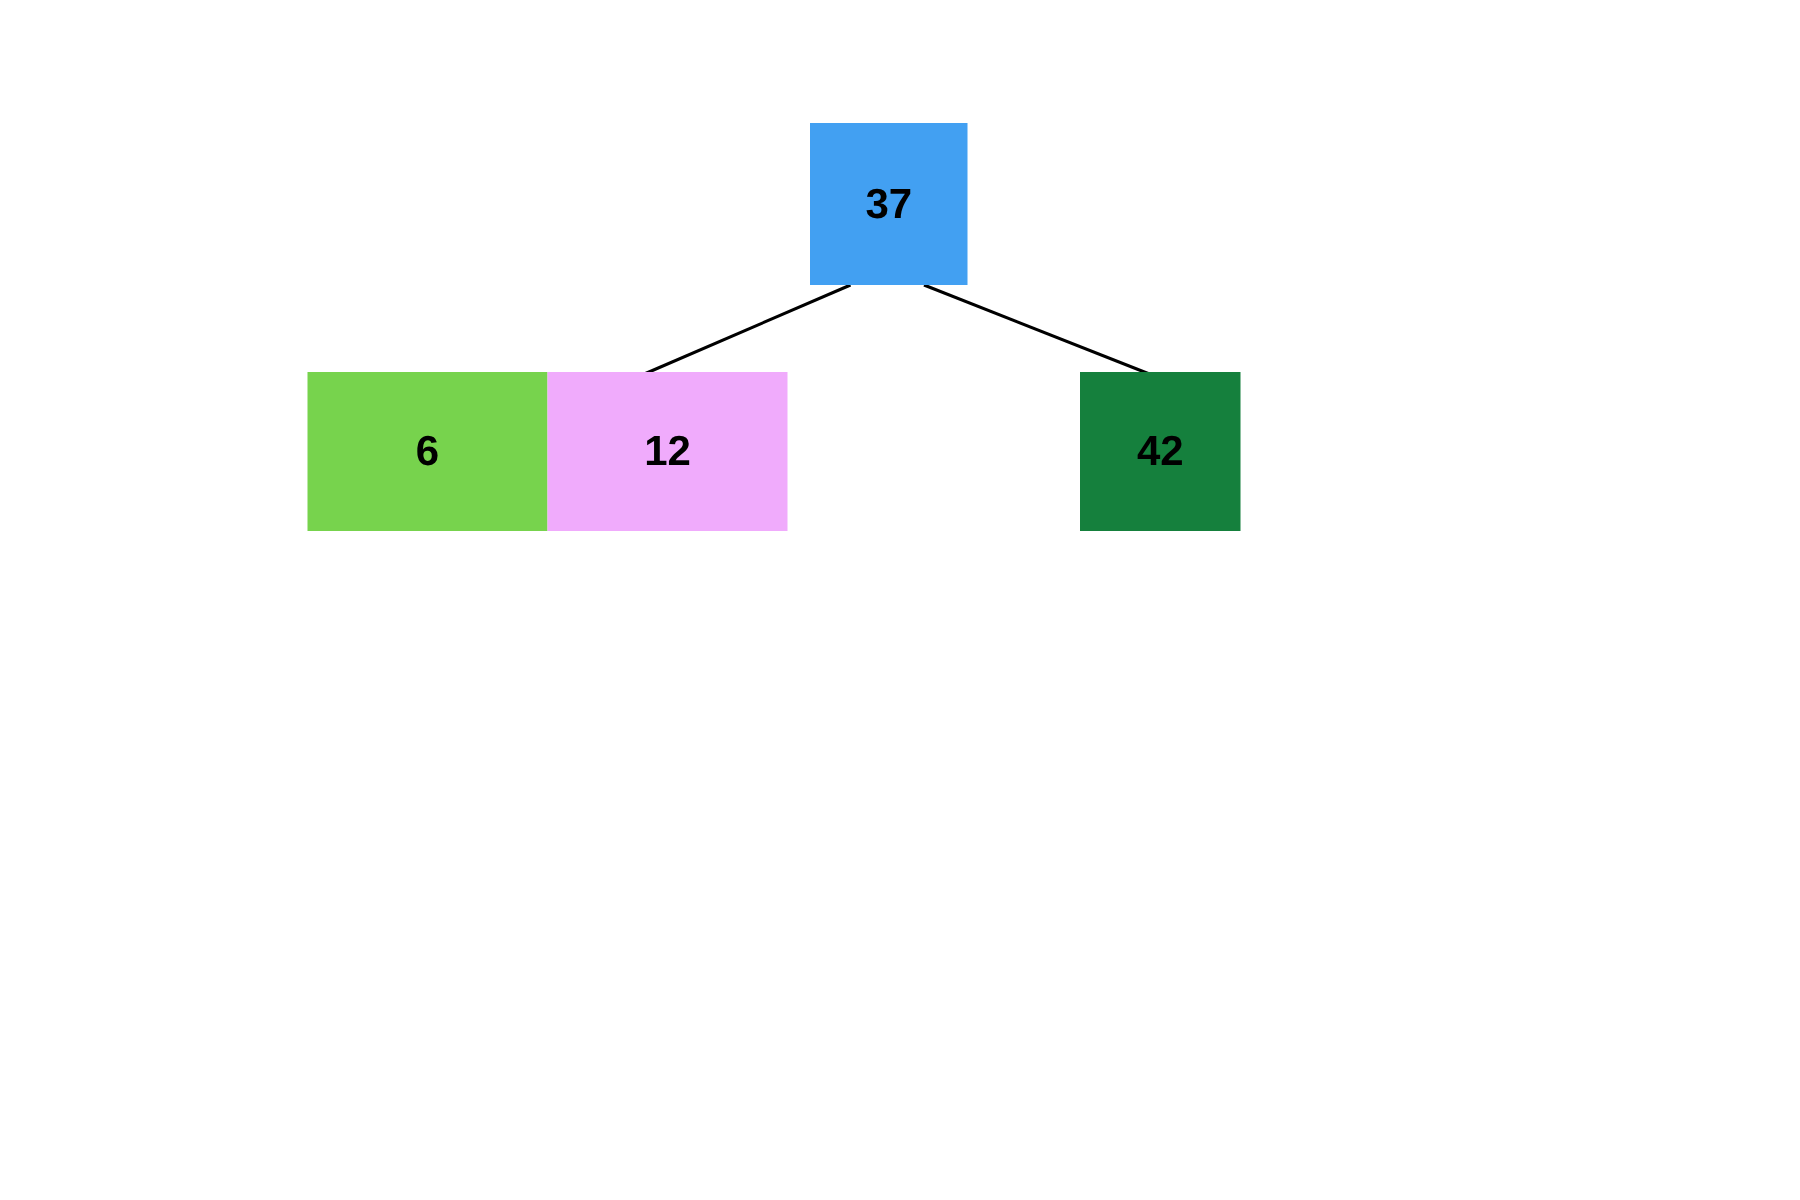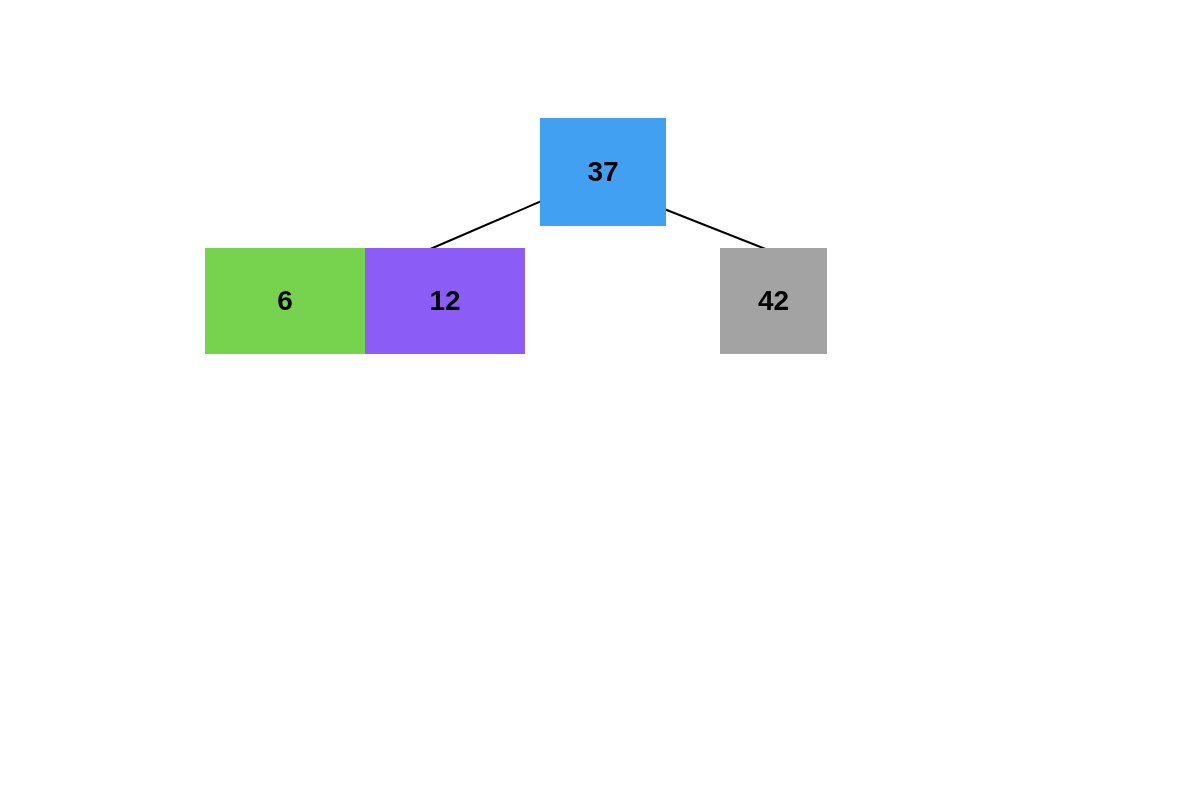--- a/index.html
+++ b/index.html
@@ -48,34 +48,34 @@
 </head>
 <body>
 
 <div id="canvas">
 
   <svg id="edges-layer" width="1200" height="800" viewBox="0 0 1200 800">
     <line class="edge" x1="567" y1="190" x2="428" y2="250" stroke="#000000"></line>
     <line class="edge" x1="616" y1="190" x2="768" y2="250" stroke="#000000"></line>
   </svg>
 
-  <div class="node" style="left:540px; top:82px; width:126px; height:108px;margin-top:36px;">
+  <div class="node" style="left:540px; top:82px; width:105px; height:108px;">
     <div class="cell" style="background-color: rgb(66, 160, 242);">
       <span class="key">37</span>
     </div>
   </div>
 
   <div class="node" style="left:205px; top:248px; width:320px; height:106px;">
     <div class="cell" style="background-color: rgb(119, 211, 77);">
       <span class="key">6</span>
     </div>
-    <div class="cell" style="background-color: #8b5cf6;">
+    <div class="cell" style="background-color: #f0abfc;">
       <span class="key">12</span>
     </div>
   </div>
 
   <div class="node" style="left:720px; top:248px; width:107px; height:106px;">
-    <div class="cell" style="background-color: #a3a3a3;">
+    <div class="cell" style="background-color: #15803d;">
       <span class="key">42</span>
     </div>
   </div>
 
 </div>
 
 </body></html>

